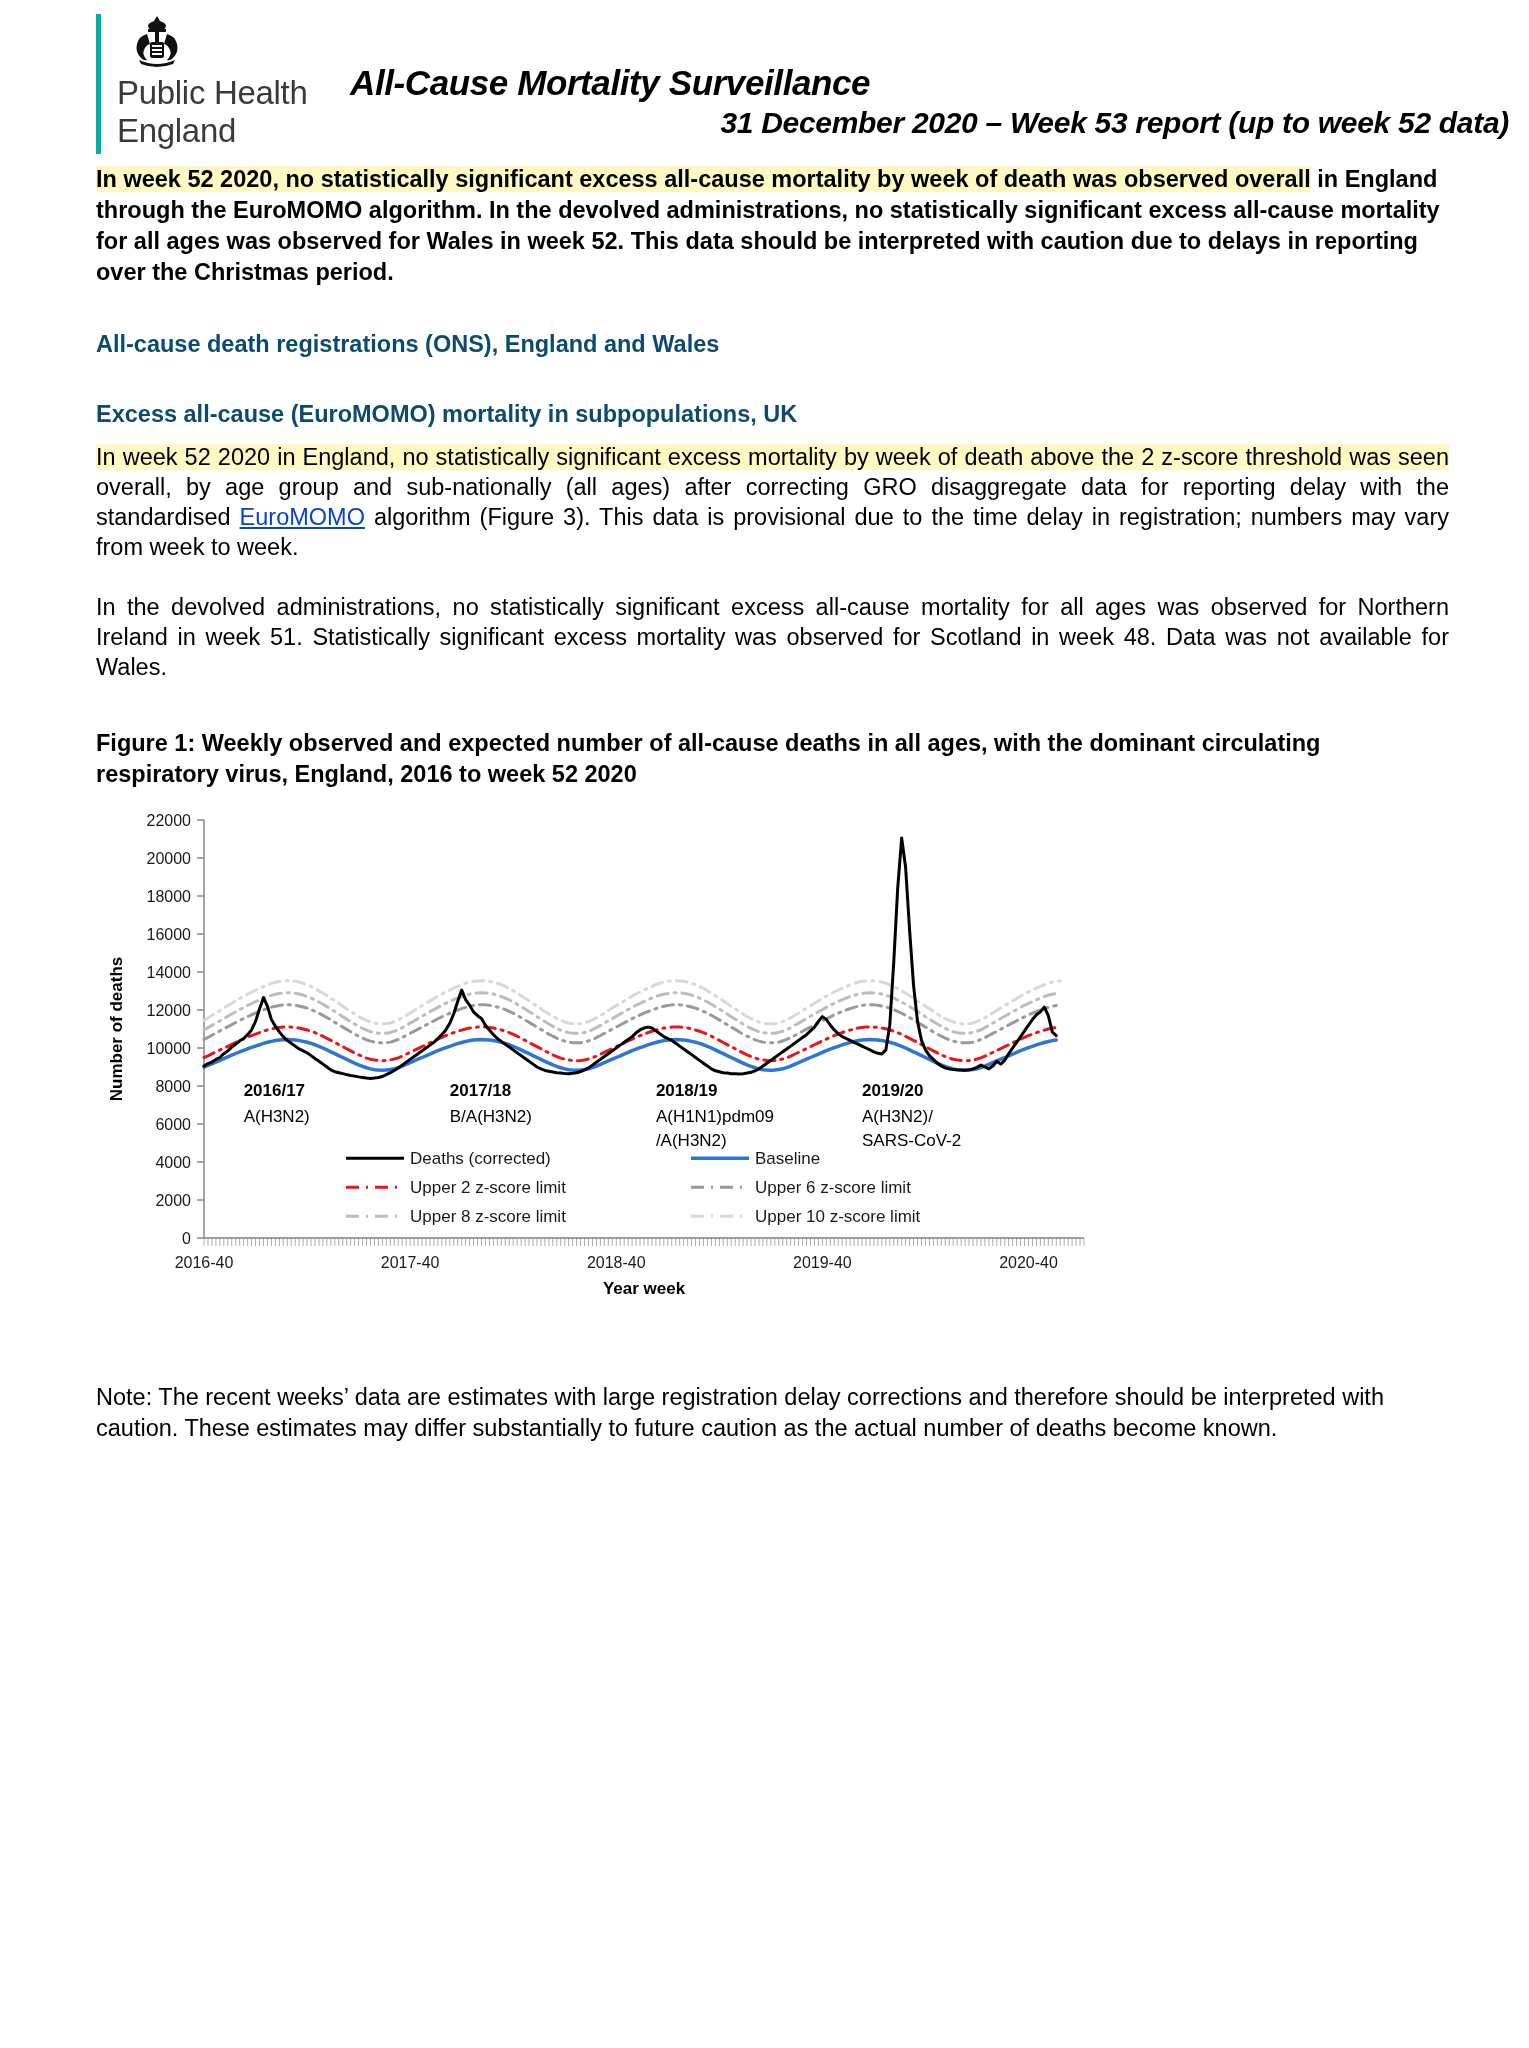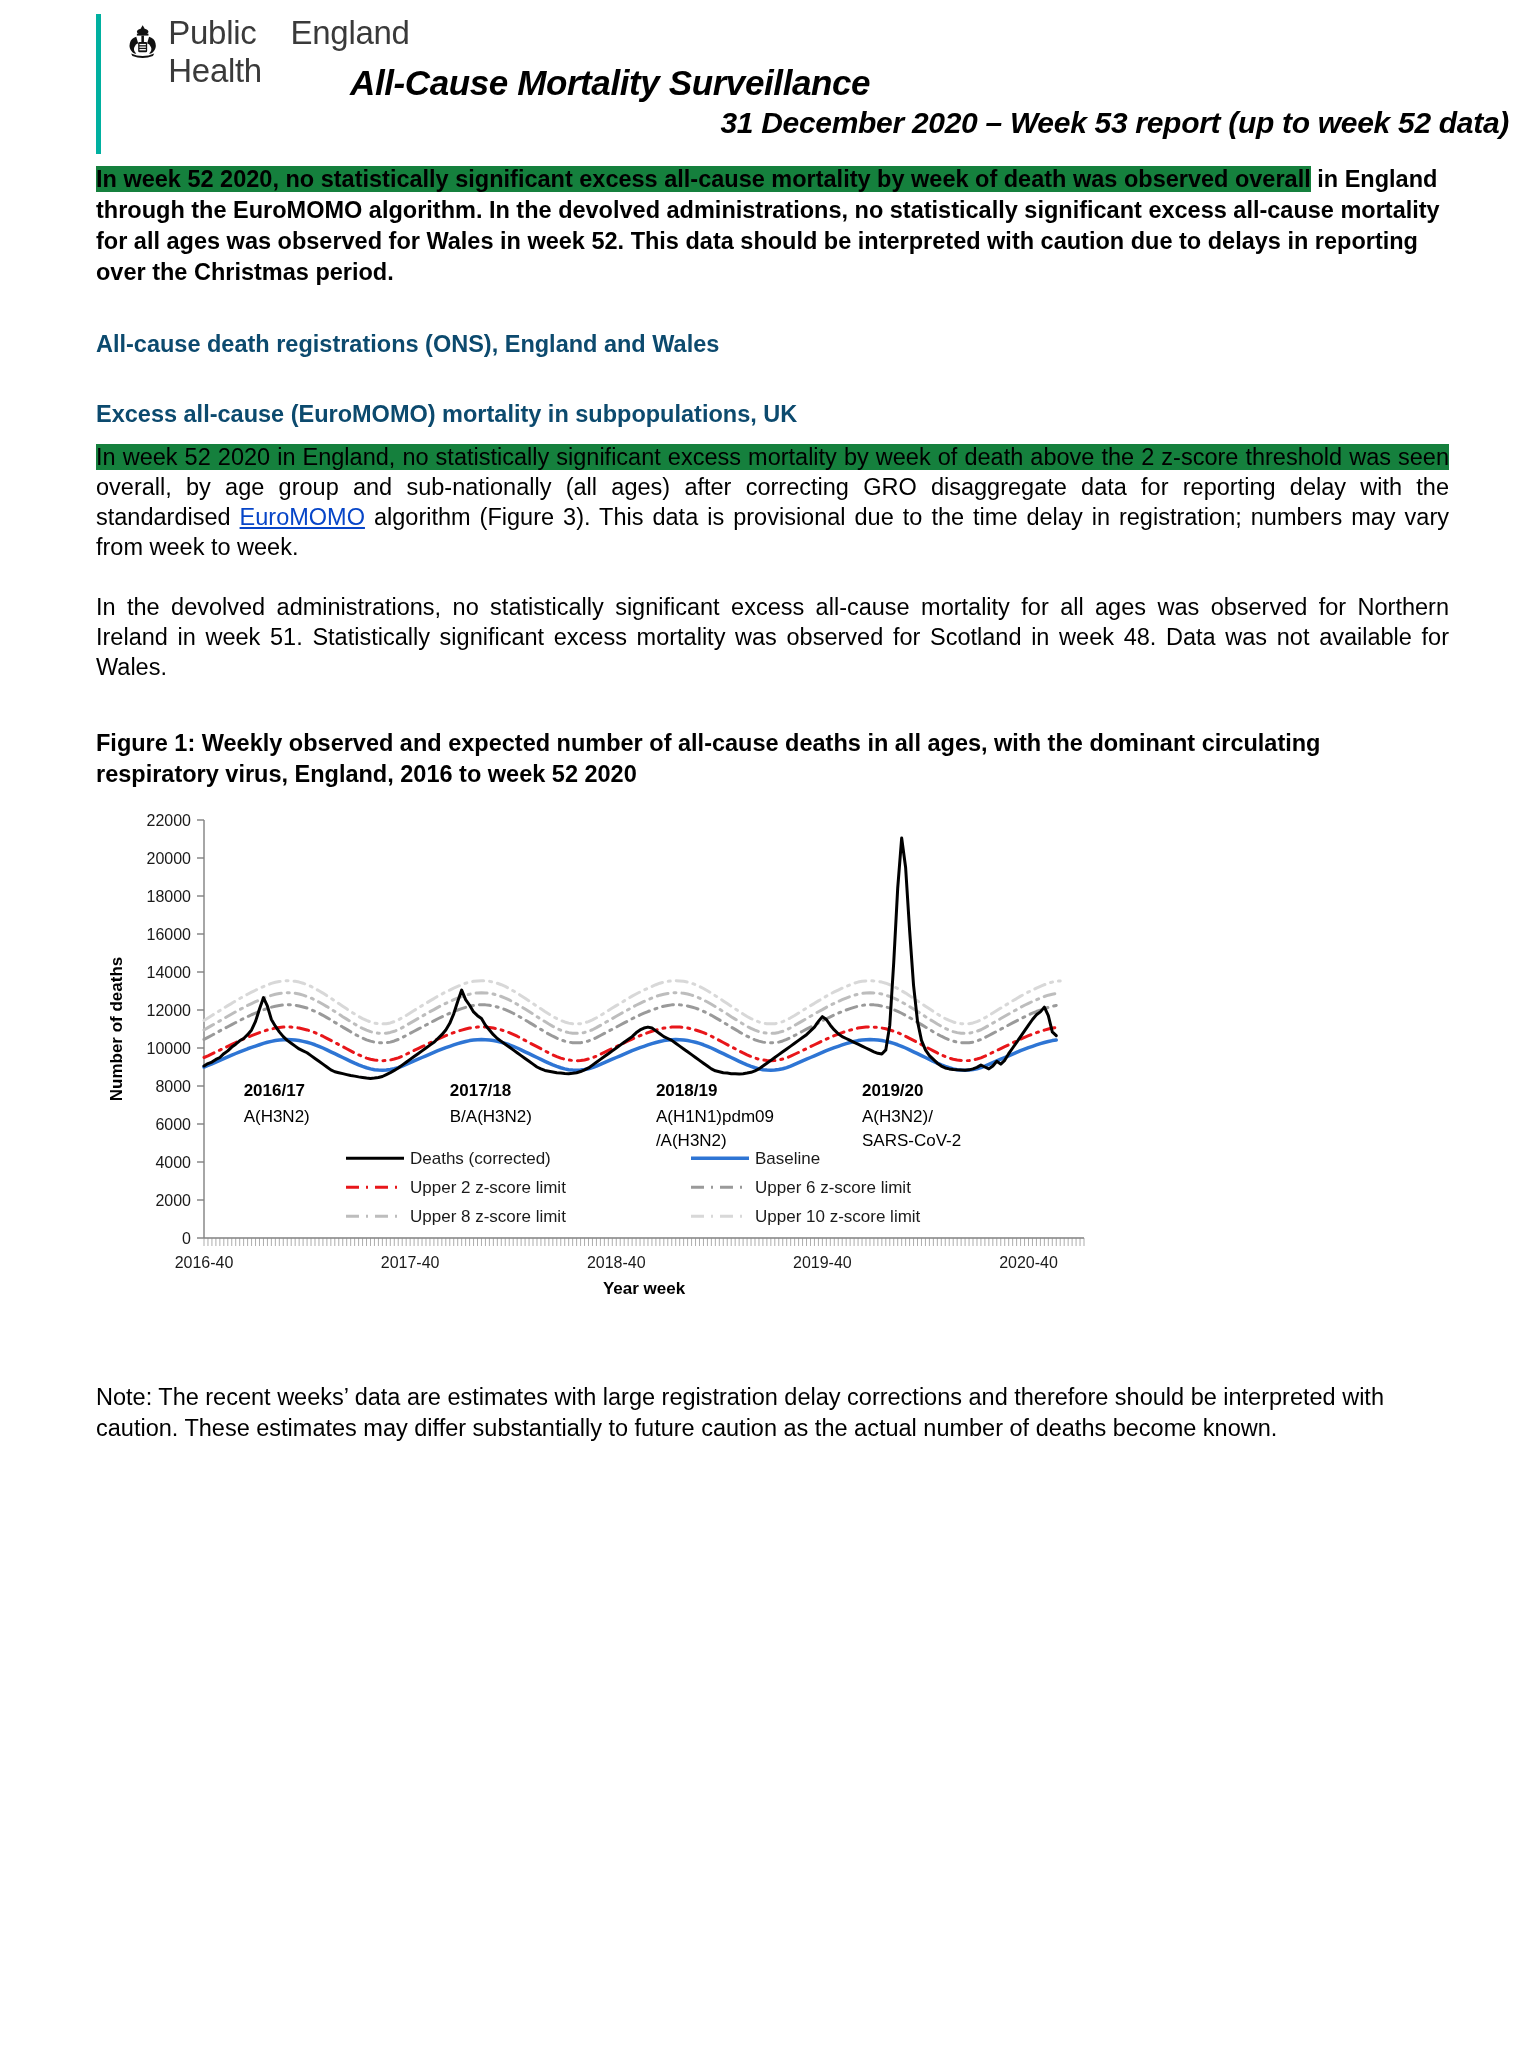--- a/index.html
+++ b/index.html
@@ -29,21 +29,21 @@
     width: 240px;
     flex: 0 0 240px;
   }
   .logo-rule {
     width: 5px;
     background: #00B0A0;
     margin-right: 16px;
     height: 140px;
     flex: 0 0 5px;
   }
-  .logo-text-wrap { display:flex; flex-direction:row; }
+  .logo-text-wrap { display:flex; flex-direction:column; }
   .crest { height: 56px; width: 80px; margin-bottom: 4px; }
   .logo-line {
     font-size: 33px;
     line-height: 38px;
     color: #3a3a3a;
     font-weight: 400;
     letter-spacing: -0.3px;
   }
   .title-block {
     flex: 1;
@@ -76,21 +76,21 @@
     margin: 0 0 0 0;
     text-align: justify;
   }
   p.summary {
     font-weight: bold;
     font-size: 23.5px;
     line-height: 31px;
     margin: 10px 0 0 0;
     text-align: left;
   }
-  .hl { background: #15803d; }
+  .hl { background: #fef9c3; }
   h2.section {
     color: #0c4a6e;
     font-size: 23.5px;
     font-weight: bold;
     margin: 42px 0 14px 0;
     line-height: 28px;
   }
   .gap { height: 30px; }
   a.link {
     color: #0645c8;

